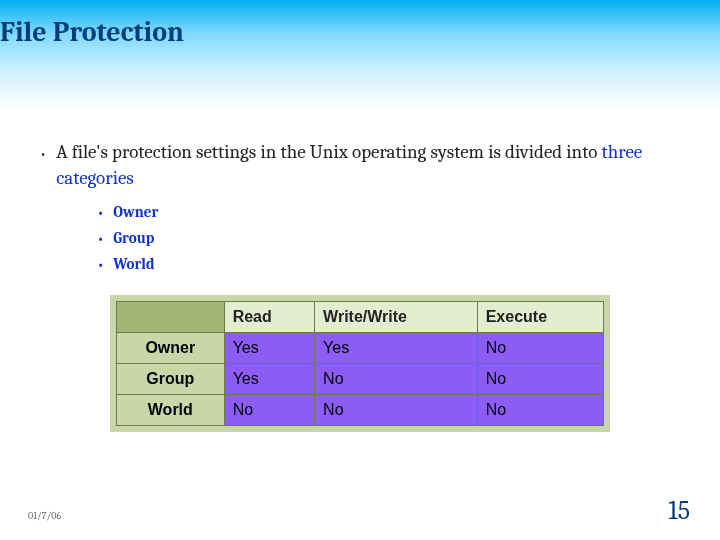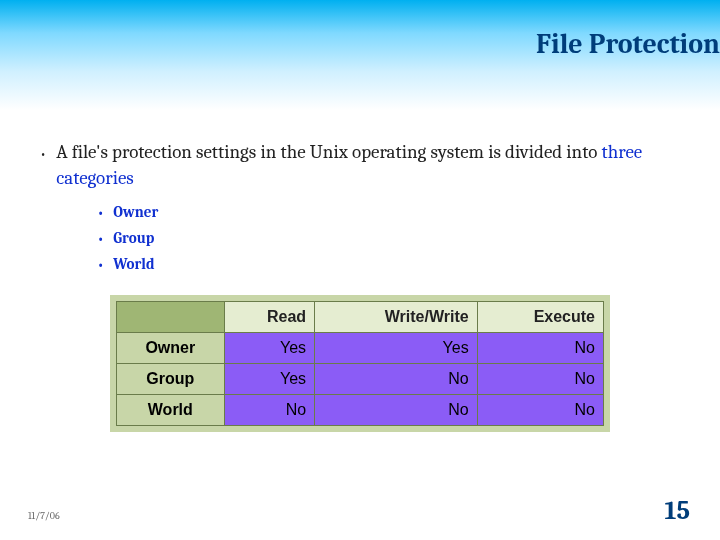--- a/index.html
+++ b/index.html
@@ -11,24 +11,24 @@
     position: relative;
     overflow: hidden;
   }
   .banner {
     width: 100%;
     height: 110px;
     background: linear-gradient(to bottom, #00b0f0 0%, #7fd9ff 30%, #d0f0ff 65%, #ffffff 100%);
   }
   .title {
     position: absolute;
-    top: 28px;
+    top: 16px;
     left: 0;
     width: 100%;
-    text-align: right;
+    text-align: left;
     font-size: 28px;
     font-weight: bold;
     color: #003d7a;
   }
   .content {
     padding: 30px 40px 0 40px;
   }
   .bullet-main {
     display: flex;
     align-items: flex-start;
@@ -68,21 +68,21 @@
     padding: 6px;
   }
   table {
     border-collapse: collapse;
     width: 100%;
     background: #e5edd1;
   }
   th, td {
     border: 1px solid #6a7c4a;
     padding: 6px 8px;
-    text-align: right;
+    text-align: left;
     font-family: Arial, sans-serif;
     font-size: 16px;
   }
   th {
     font-weight: bold;
     background: #e5edd1;
     color: #222;
   }
   th.corner {
     background: #9fb674;
@@ -100,21 +100,21 @@
     left: 28px;
     bottom: 18px;
     font-size: 10px;
     color: #666;
   }
   .footer-page {
     position: absolute;
     right: 30px;
     bottom: 14px;
     font-size: 26px;
-    font-weight: bold;
+    font-weight: normal;
     color: #003d7a;
   }
 </style>
 </head>
 <body>
 
 <div class="banner"></div>
 <div class="title">File Protection</div>
 
 <div class="content">
@@ -164,14 +164,14 @@
         <td class="rowhead">World</td>
         <td class="cell">No</td>
         <td class="cell">No</td>
         <td class="cell">No</td>
       </tr>
     </tbody>
       </table>
   </div>
 </div>
 
-<div class="footer-date">11/7/06</div>
+<div class="footer-date">01/7/06</div>
 <div class="footer-page">15</div>
 
 </body></html>

